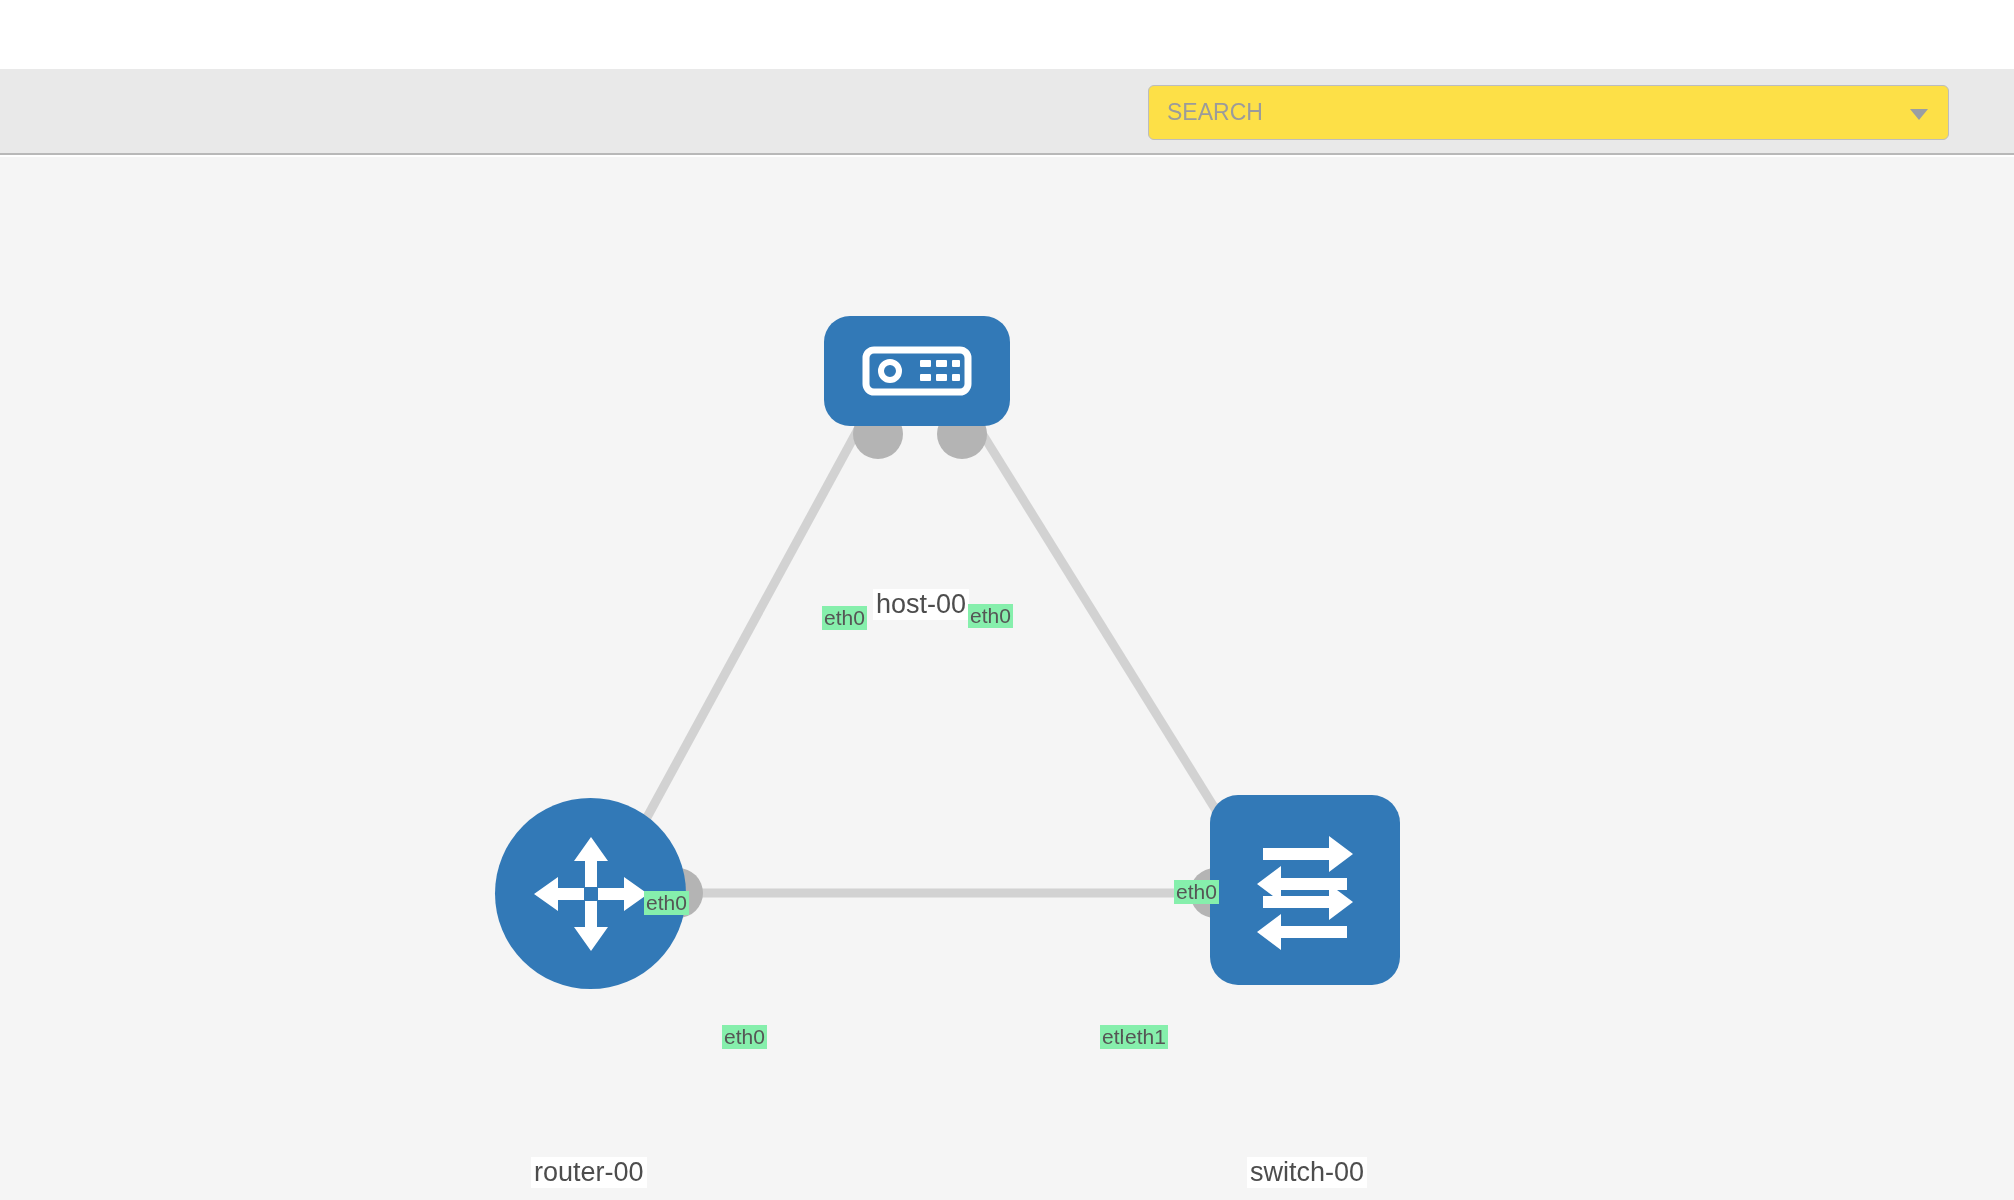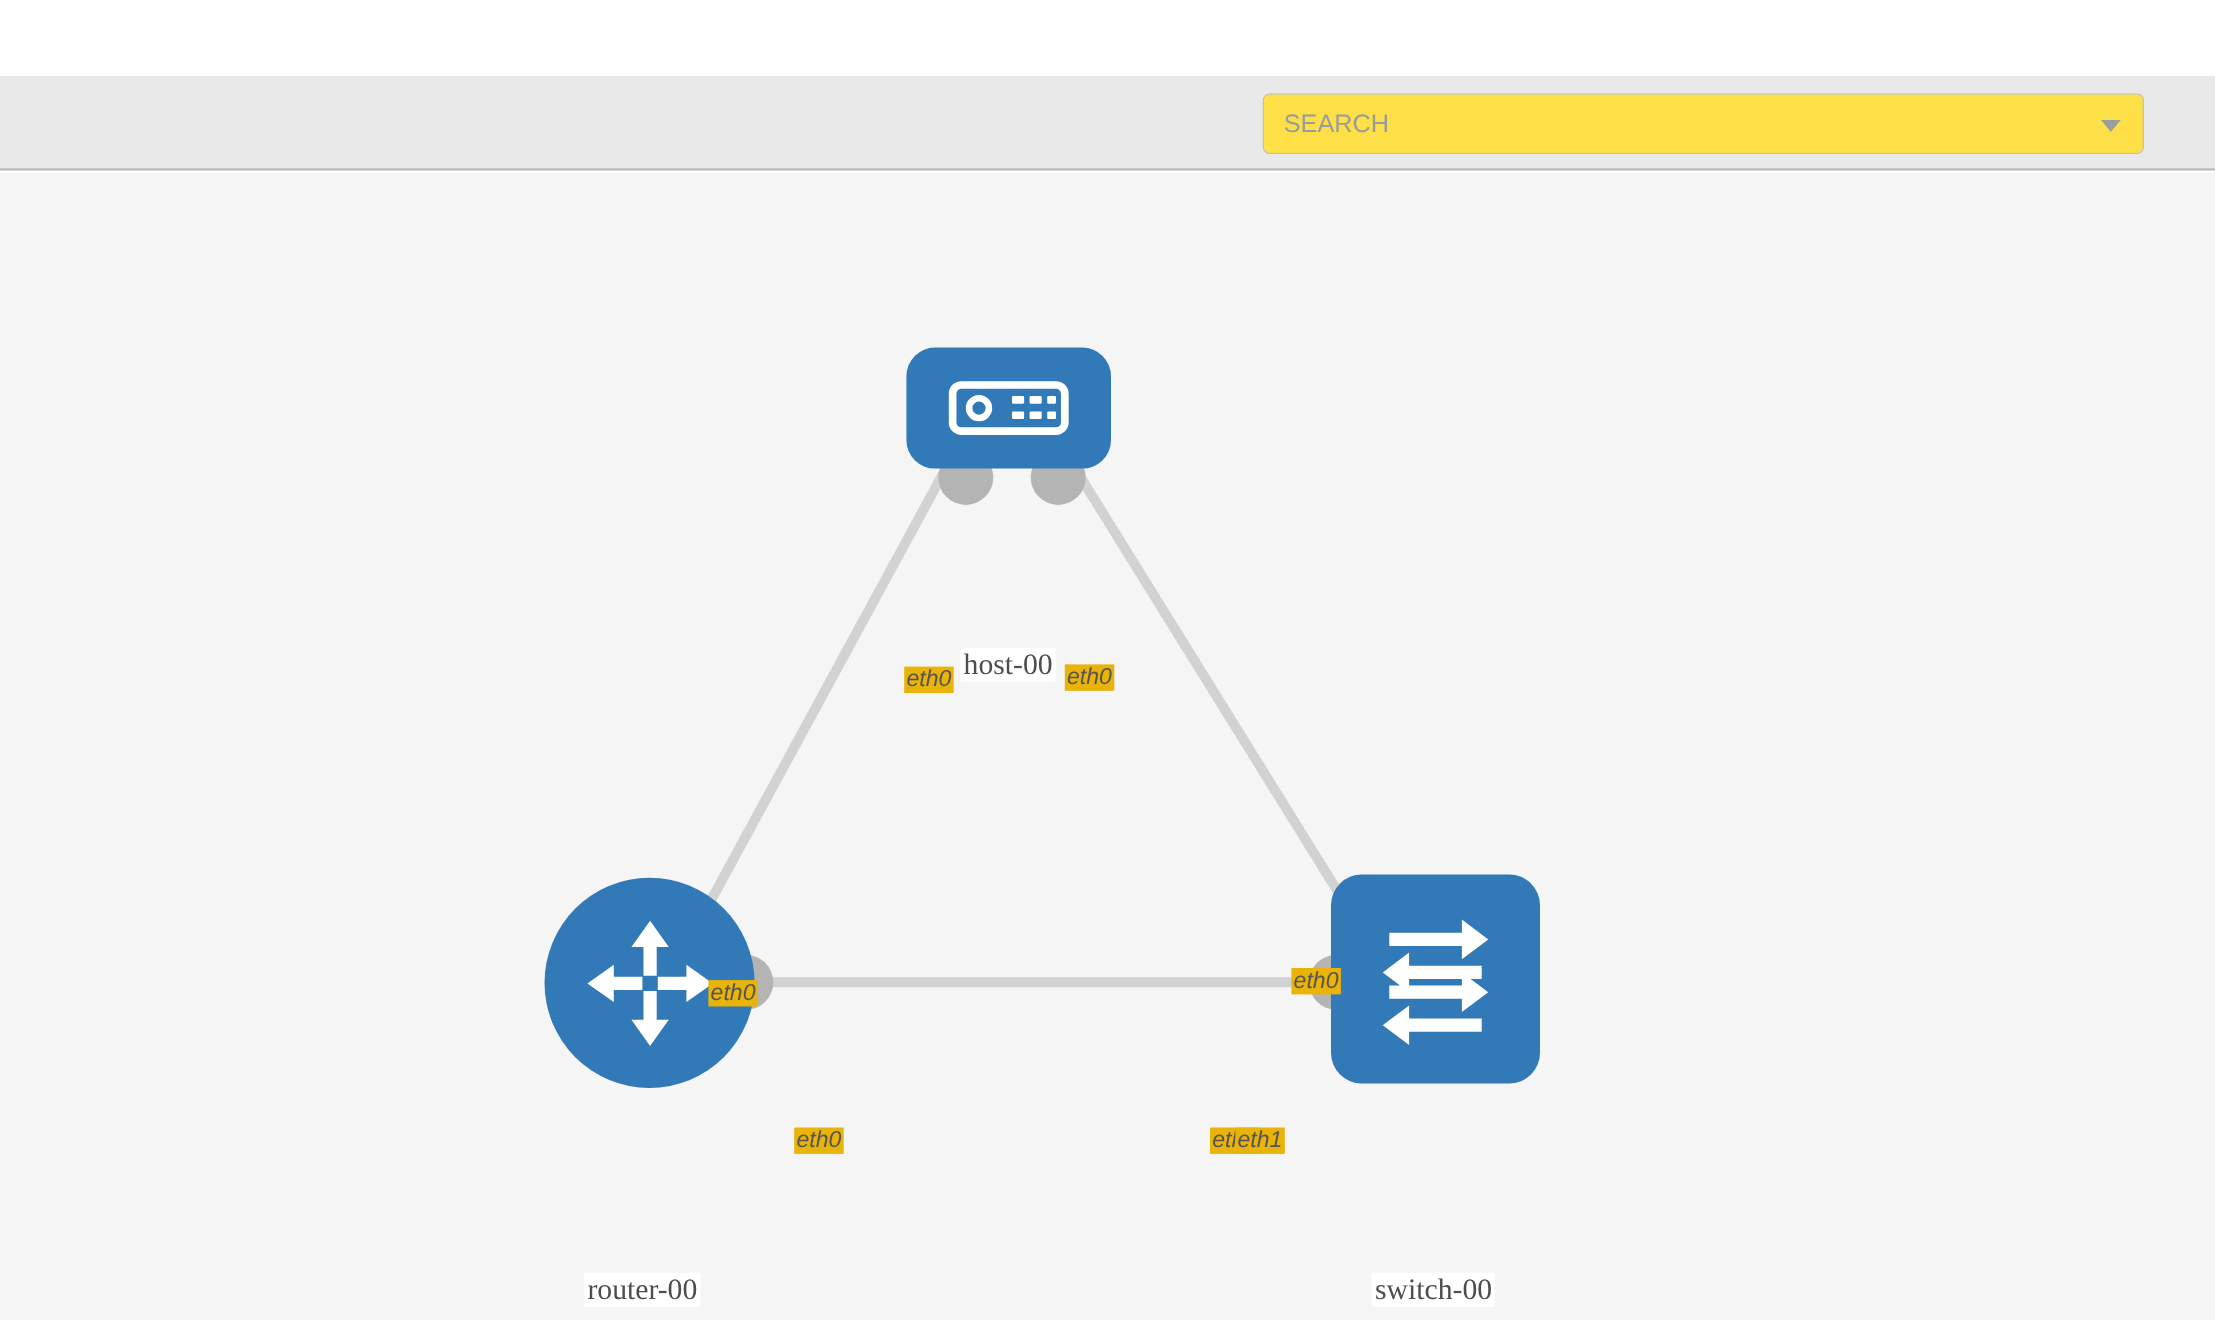--- a/index.html
+++ b/index.html
@@ -186,35 +186,33 @@
   }
 
   .node-label {
     position: absolute;
     font-size: 27px;
     color: #4d4d4d;
     background: #ffffff;
     padding: 0 3px;
     white-space: nowrap;
     cursor: default;
-    font-family: Liberation Serif, serif;
   }
   .label-host   { left: 873px; top: 432px; }
   .label-router { left: 531px; top: 1000px; text-align: center; }
   .label-switch { left: 1247px; top: 1000px; }
 
   .port-label {
     position: absolute;
     font-size: 21px;
     color: #555555;
-    background: #eab308;
+    background: #86efac;
     padding: 0 2px;
     white-space: nowrap;
     cursor: default;
-    font-style: italic;
   }
   .pl-host-left   { left: 822px;  top: 449px; }
   .pl-host-right  { left: 968px;  top: 447px; }
   .pl-router-up   { left: 644px;  top: 734px; }
   .pl-switch-up   { left: 1174px; top: 723px; }
   .pl-router-mid  { left: 722px;  top: 868px; }
   .pl-switch-mid1 { left: 1100px; top: 868px; }
   .pl-switch-mid2 { left: 1123px; top: 868px; }
 </style>
 </head>

